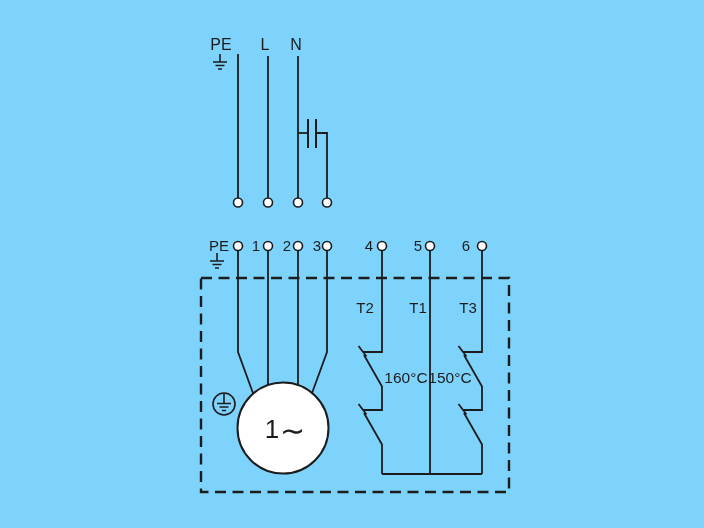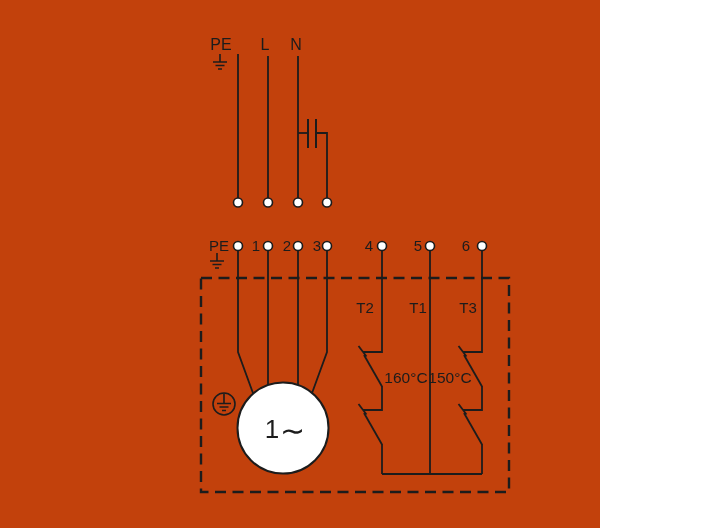--- a/index.html
+++ b/index.html
@@ -2,23 +2,23 @@
 <html><head>
 <meta charset="utf-8">
 <style>
   html, body {
     margin: 0;
     padding: 0;
     background: #ffffff;
   }
   #screen {
     position: relative;
-    width: 600px;
+    width: 704px;
     height: 528px;
-    background: #c2410c;
+    background: #7dd3fc;
     overflow: hidden;
     font-family: "Liberation Sans", sans-serif;
   }
   svg text {
     font-family: "Liberation Sans", sans-serif;
     fill: #1c1c1c;
   }
   .lbl-top   { font-size: 16px; }
   .lbl-term  { font-size: 15px; }
   .lbl-t     { font-size: 15px; }

